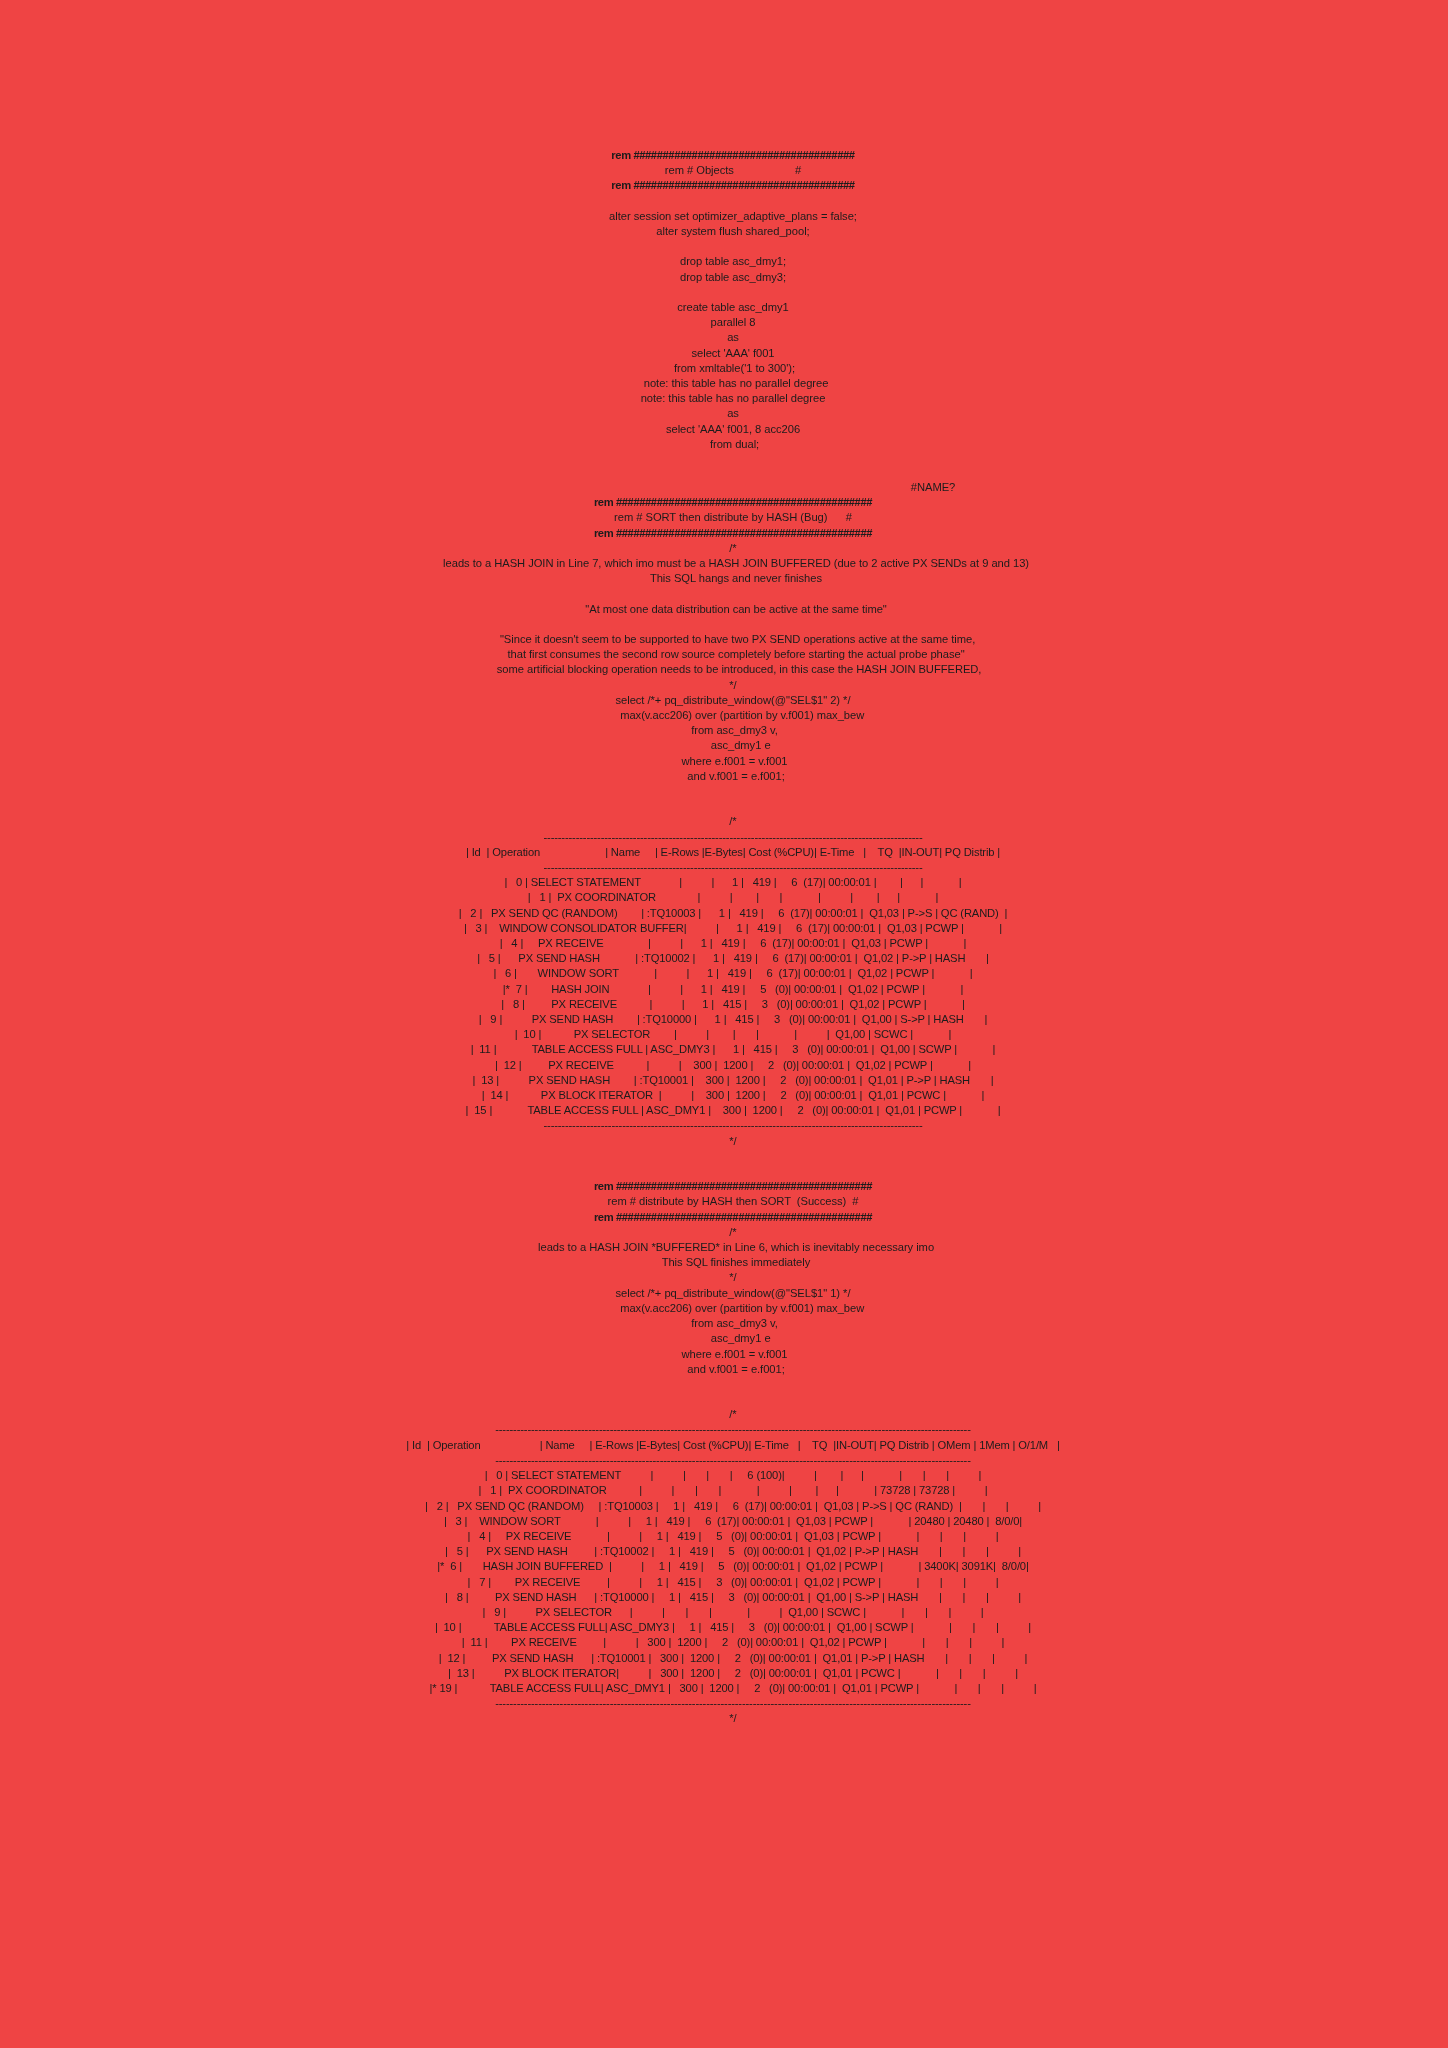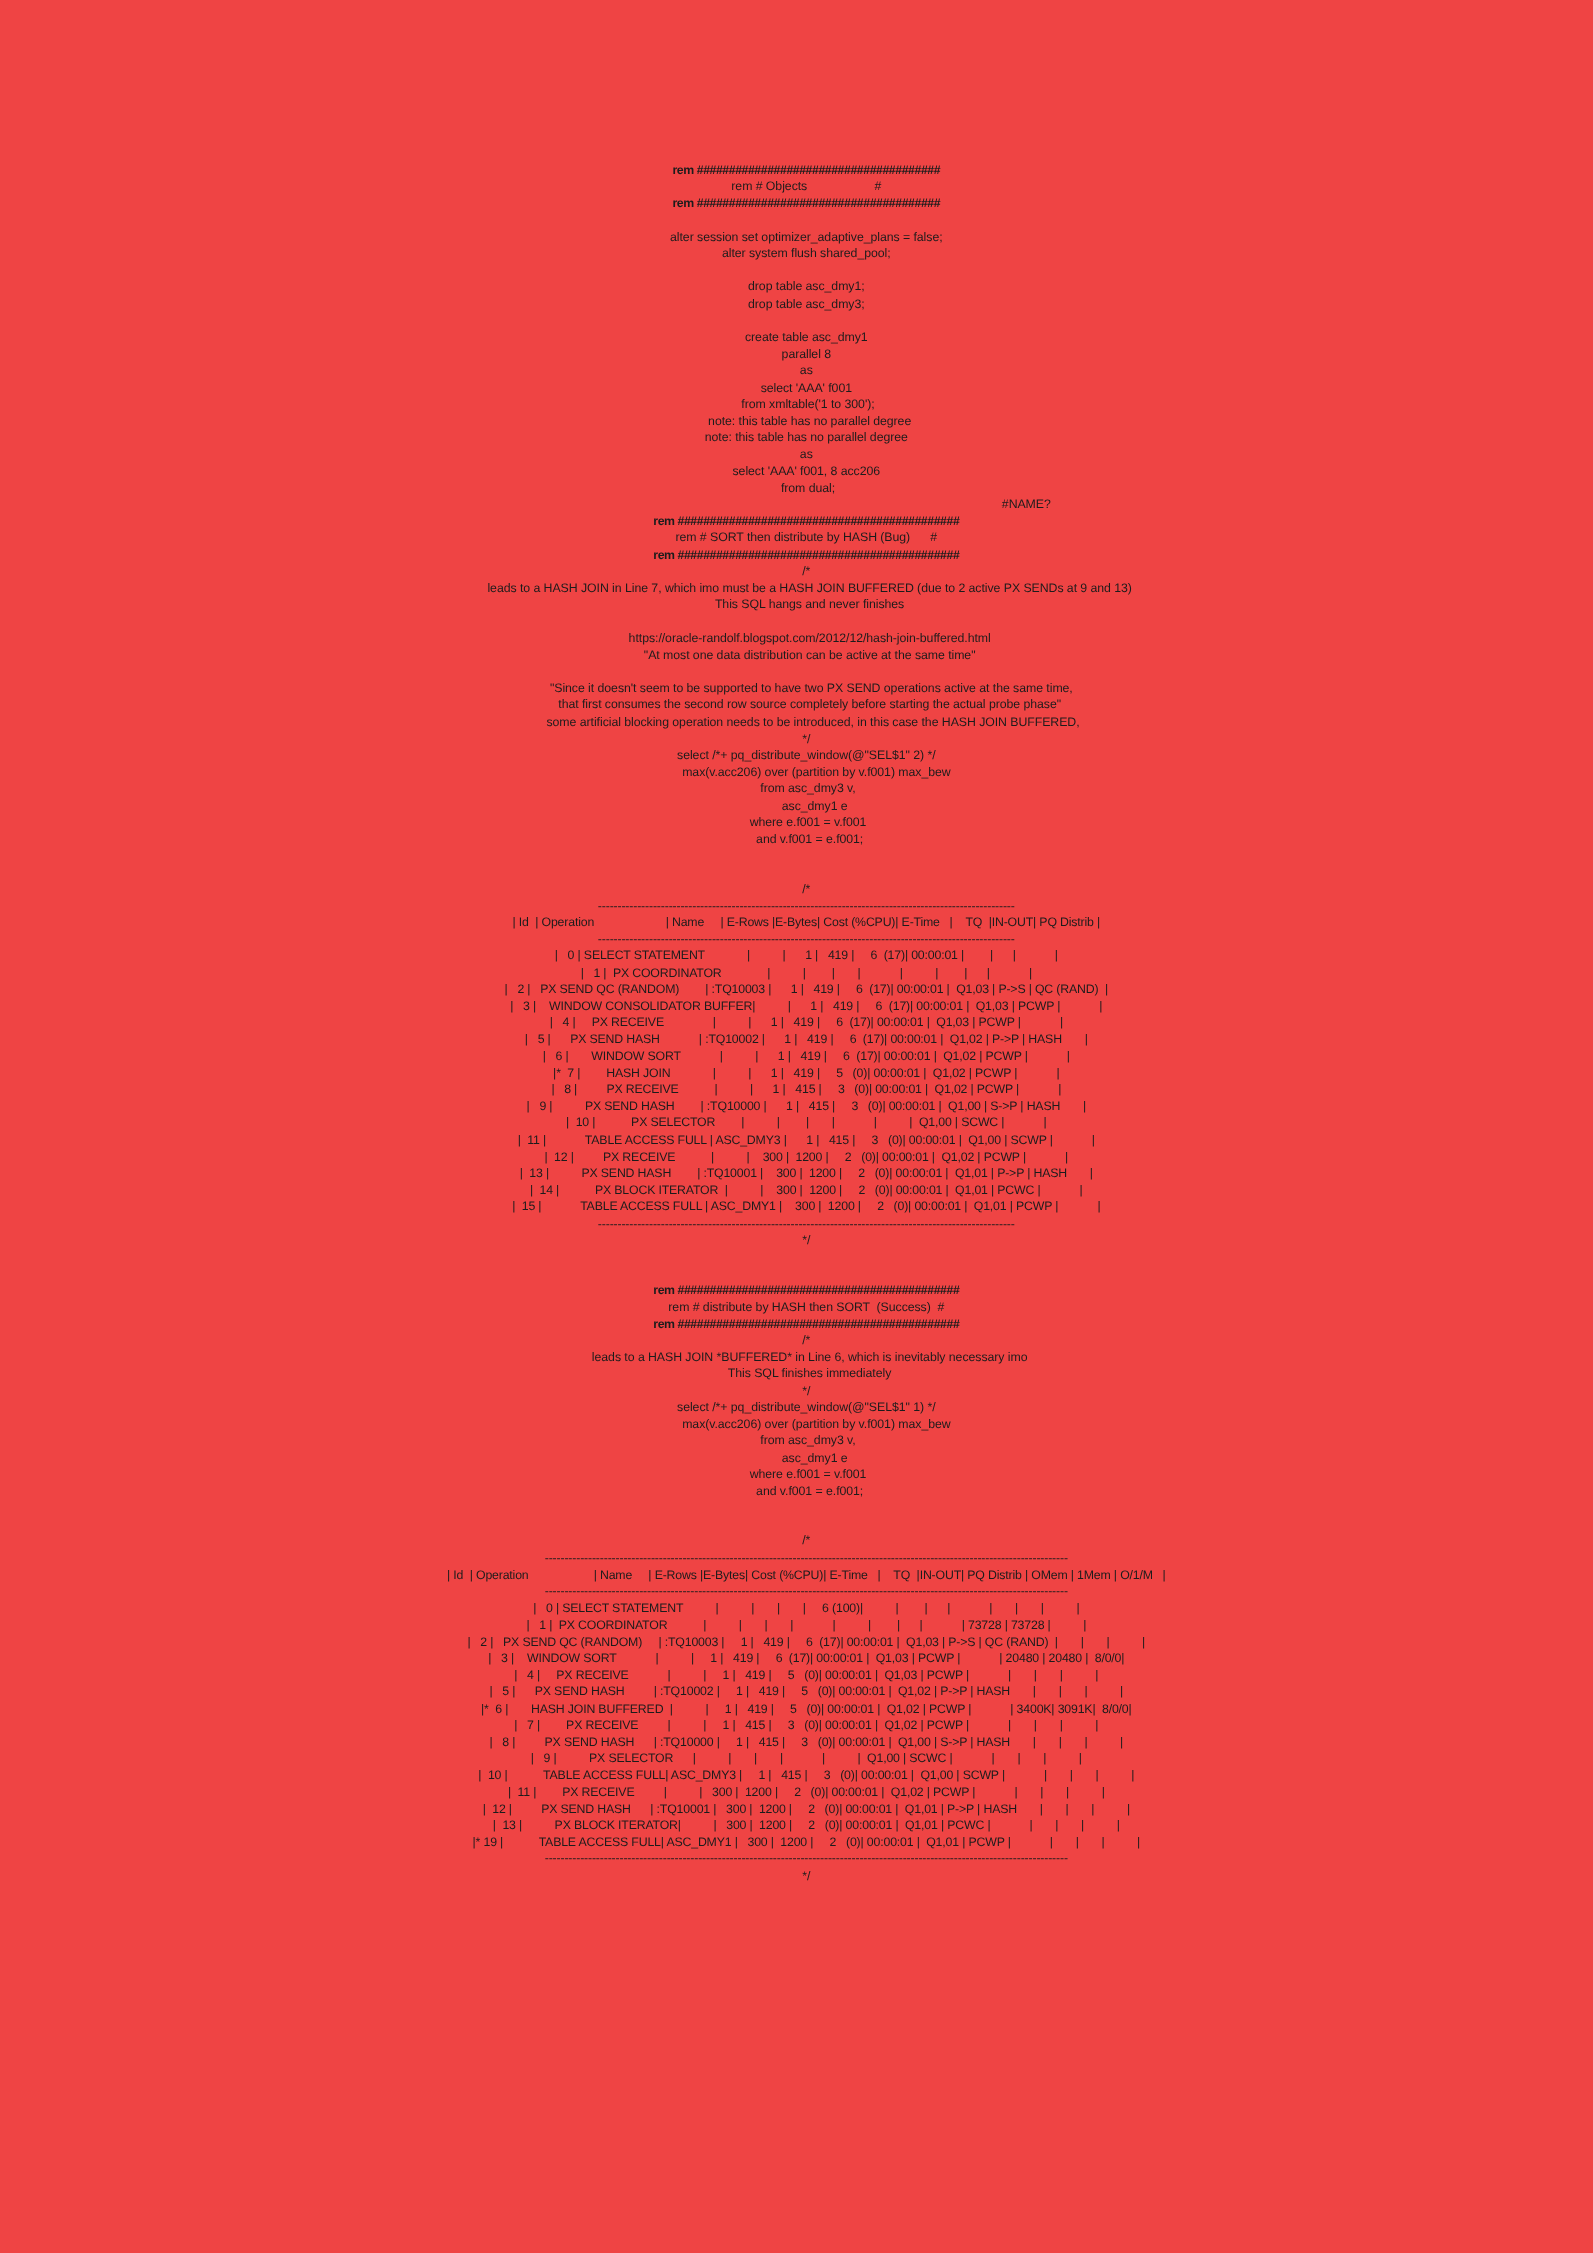--- a/index.html
+++ b/index.html
@@ -79,29 +79,28 @@
       <div class="line">create table asc_dmy1</div>
       <div class="line">parallel 8</div>
       <div class="line">as</div>
       <div class="line">select 'AAA' f001</div>
       <div class="line"> from xmltable('1 to 300');</div>
       <div class="line">  note: this table has no parallel degree</div>
       <div class="line">note: this table has no parallel degree</div>
       <div class="line">as</div>
       <div class="line">select 'AAA' f001, 8 acc206</div>
       <div class="line"> from dual;</div>
-      <div class="line nameerr" style="padding-left:400px;">#NAME?</div>
+      <div class="line nameerr" style="padding-left:400px;margin-top:28px;">#NAME?</div>
       <div class="line rule hashrow">rem ############################################</div>
       <div class="line">rem # SORT then distribute by HASH (Bug)      #</div>
       <div class="line rule hashrow">rem ############################################</div>
       <div class="line">/*</div>
       <div class="line">  leads to a HASH JOIN in Line 7, which imo must be a HASH JOIN BUFFERED (due to 2 active PX SENDs at 9 and 13)</div>
       <div class="line">  This SQL hangs and never finishes</div>
       <div class="line blank"></div>
-      <div class="line">  https://oracle-randolf.blogspot.com/2012/12/hash-join-buffered.html</div>
       <div class="line">  "At most one data distribution can be active at the same time"</div>
       <div class="line blank"></div>
       <div class="line">   "Since it doesn't seem to be supported to have two PX SEND operations active at the same time,</div>
       <div class="line">  that first consumes the second row source completely before starting the actual probe phase"</div>
       <div class="line">    some artificial blocking operation needs to be introduced, in this case the HASH JOIN BUFFERED,</div>
       <div class="line">*/</div>
       <div class="line">select /*+ pq_distribute_window(@"SEL$1" 2) */</div>
       <div class="line">      max(v.acc206) over (partition by v.f001) max_bew</div>
       <div class="line"> from asc_dmy3 v,</div>
       <div class="line">     asc_dmy1 e</div>

